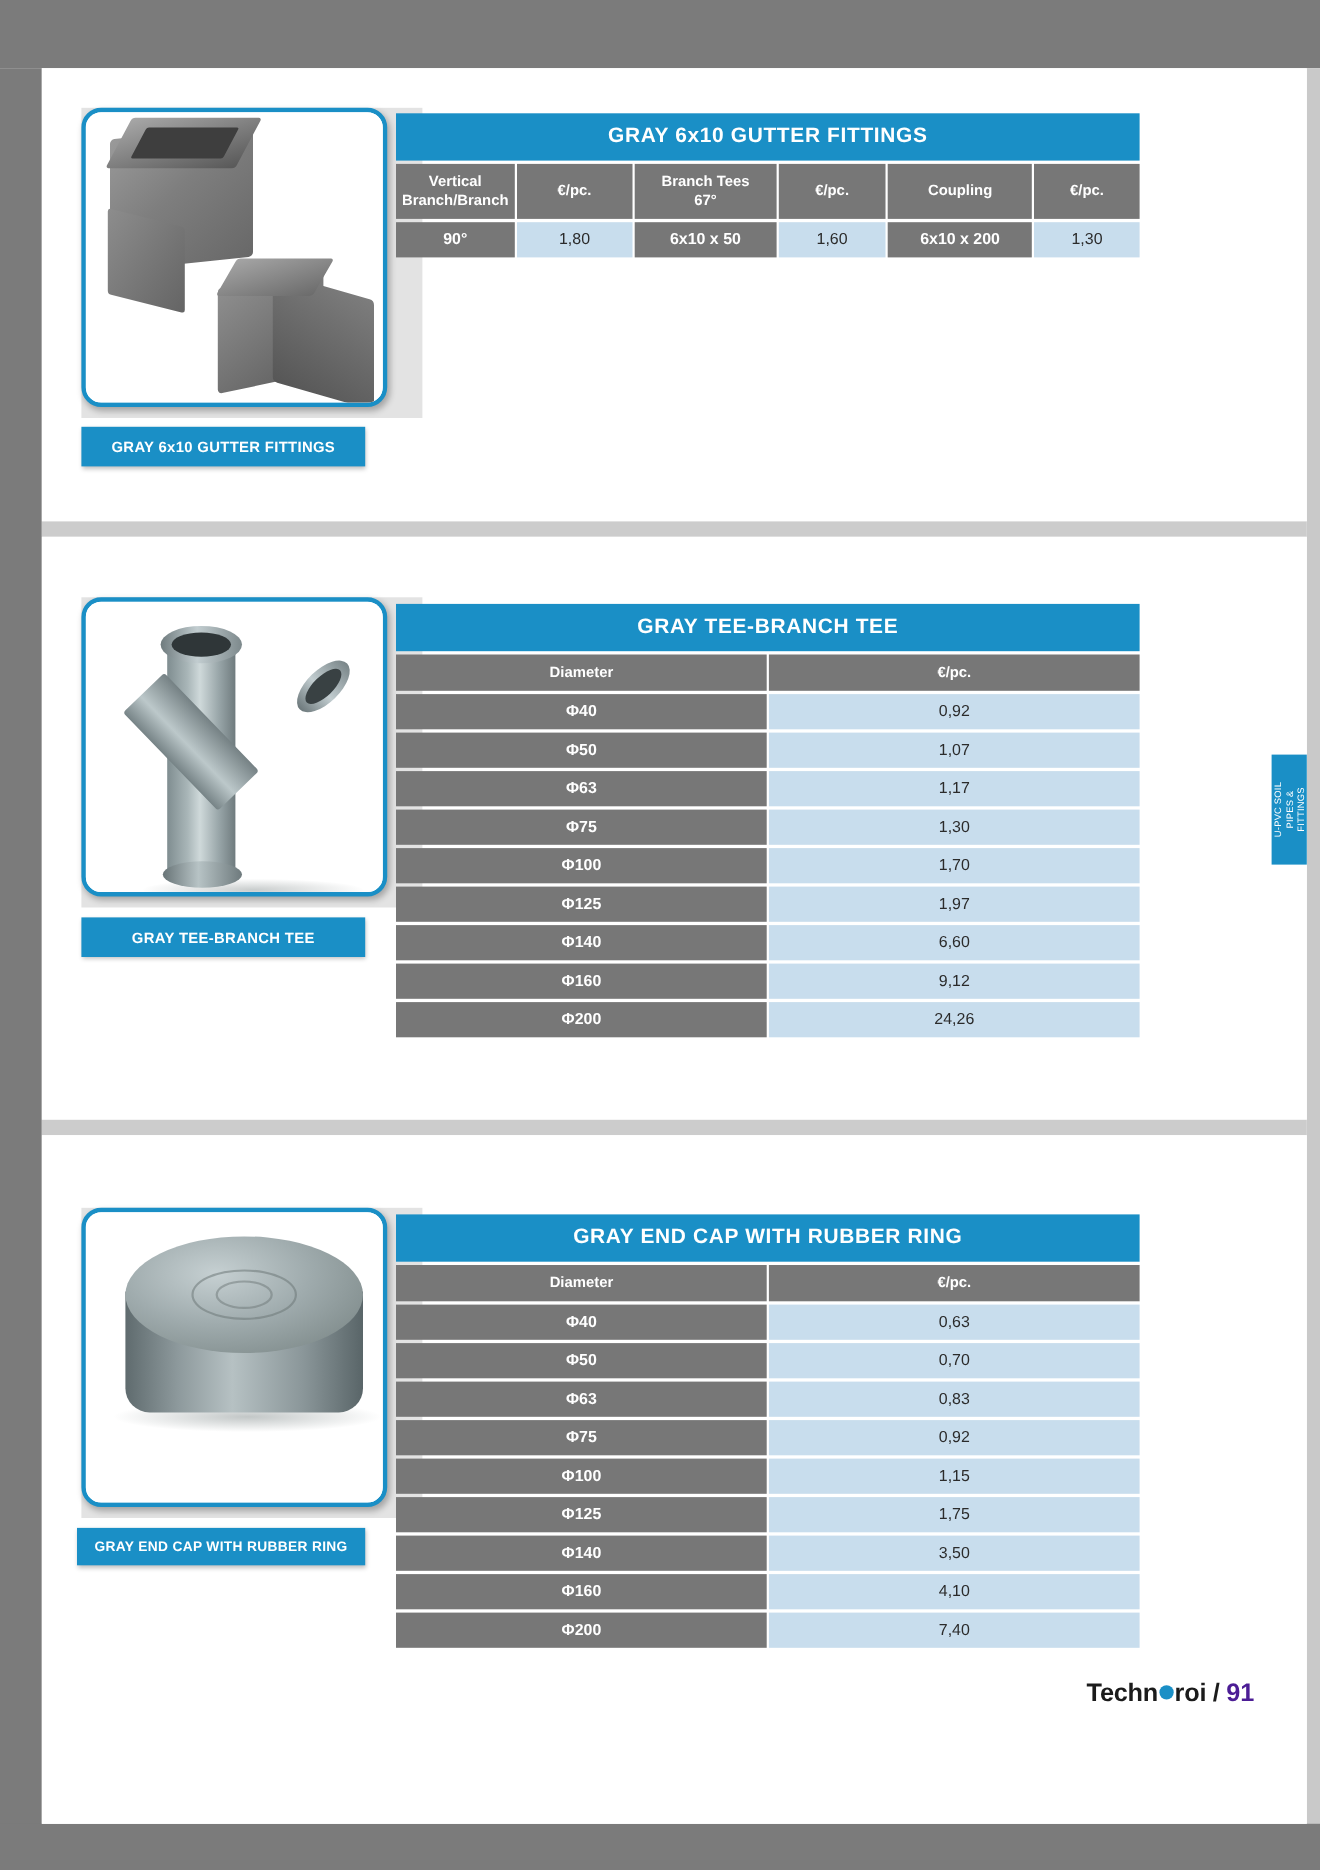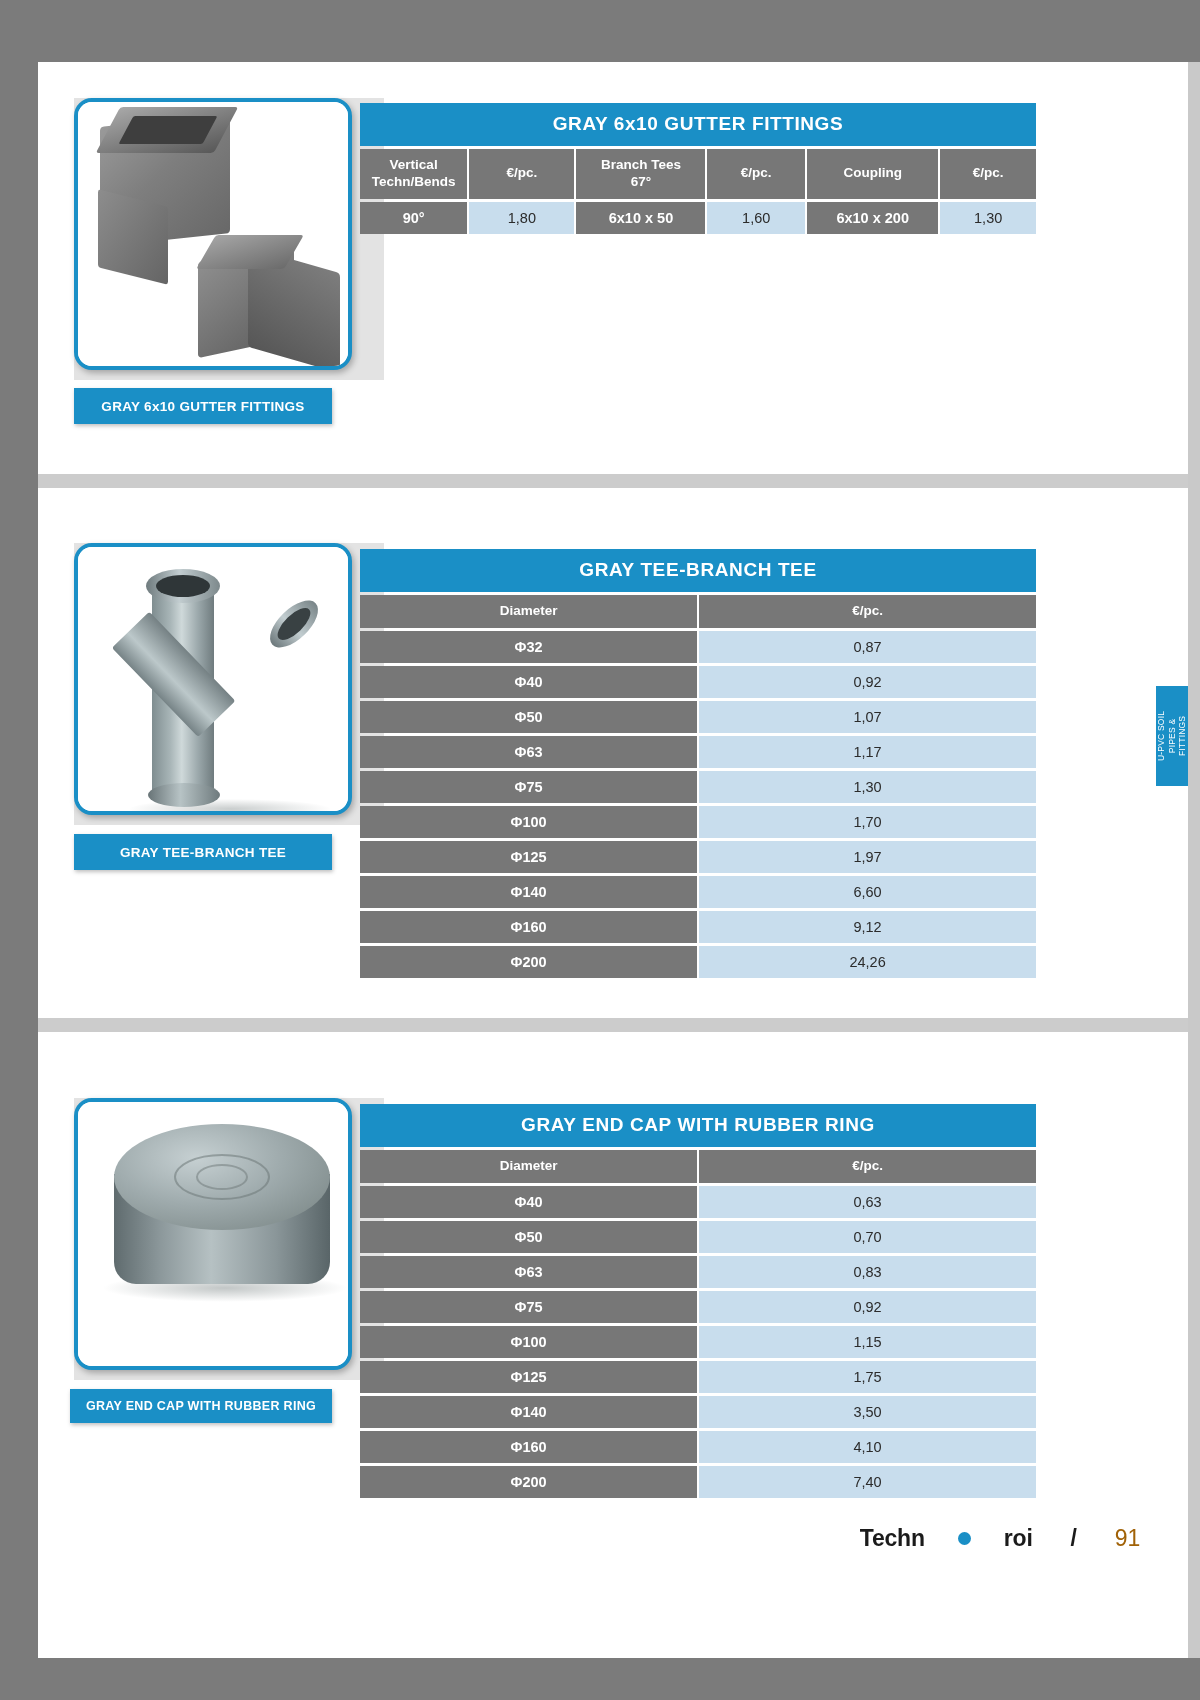--- a/index.html
+++ b/index.html
@@ -149,32 +149,31 @@
   .footer-brand {
     position: absolute;
     right: 60px;
     bottom: 148px;
     font-size: 23px;
     font-weight: bold;
     color: #1b1b1b;
     letter-spacing: -0.2px;
     display: flex;
     align-items: baseline;
-    gap: 32px;
   }
   .brand-dot {
     display: inline-block;
     width: 13px; height: 13px;
     border-radius: 50%;
     background: #1a8fc6;
     margin: 0 1px;
     position: relative;
     top: -1px;
   }
-  .page-num { font-weight: normal; color: #a16207; }
+  .page-num { font-weight: bold; color: #4c1d95; }
 
   
   .img-wrap { position: relative; width: 100%; height: 100%; background: #fff; }
 
   
   .gf-bend {
     position: absolute; left: 22px; top: 18px;
     width: 130px; height: 120px;
     background: linear-gradient(140deg,#9a9a9a 0%, #7e7e7e 45%, #686868 100%);
     transform: skewY(-6deg);
@@ -340,21 +339,21 @@
   <div class="prod-caption" style="left:74px; top:388px; width:258px; height:36px;">GRAY 6x10  GUTTER FITTINGS</div>
 
   <table class="ptable" style="left:358px; top:100px;">
     <tbody>
       <tr>
         <td class="tbl-title" colspan="6">GRAY 6x10  GUTTER FITTINGS</td>
       </tr>
       <tr>
         <td class="tbl-head" style="width:108px;">
           <span>Vertical</span><br>
-          <span>Techn/Bends</span>
+          <span>Branch/Branch</span>
         </td>
         <td class="tbl-head" style="width:108px;">€/pc.</td>
         <td class="tbl-head" style="width:132px;">
           <span>Branch Tees</span><br>
           <span>67°</span>
         </td>
         <td class="tbl-head" style="width:100px;">€/pc.</td>
         <td class="tbl-head" style="width:134px;margin-left:22px;">Coupling</td>
         <td class="tbl-head" style="width:98px;">€/pc.</td>
       </tr>
@@ -387,24 +386,20 @@
   <table class="ptable" style="left:358px; top:546px;">
     <tbody>
       <tr>
         <td class="tbl-title" colspan="2">GRAY TEE-BRANCH TEE</td>
       </tr>
       <tr>
         <td class="tbl-head" style="width:340px;">Diameter</td>
         <td class="tbl-head" style="width:340px;">€/pc.</td>
       </tr>
       <tr>
-        <td class="cell-label">Φ32</td>
-        <td class="cell-price">0,87</td>
-      </tr>
-      <tr>
         <td class="cell-label">Φ40</td>
         <td class="cell-price">0,92</td>
       </tr>
       <tr>
         <td class="cell-label">Φ50</td>
         <td class="cell-price">1,07</td>
       </tr>
       <tr>
         <td class="cell-label">Φ63</td>
         <td class="cell-price">1,17</td>

